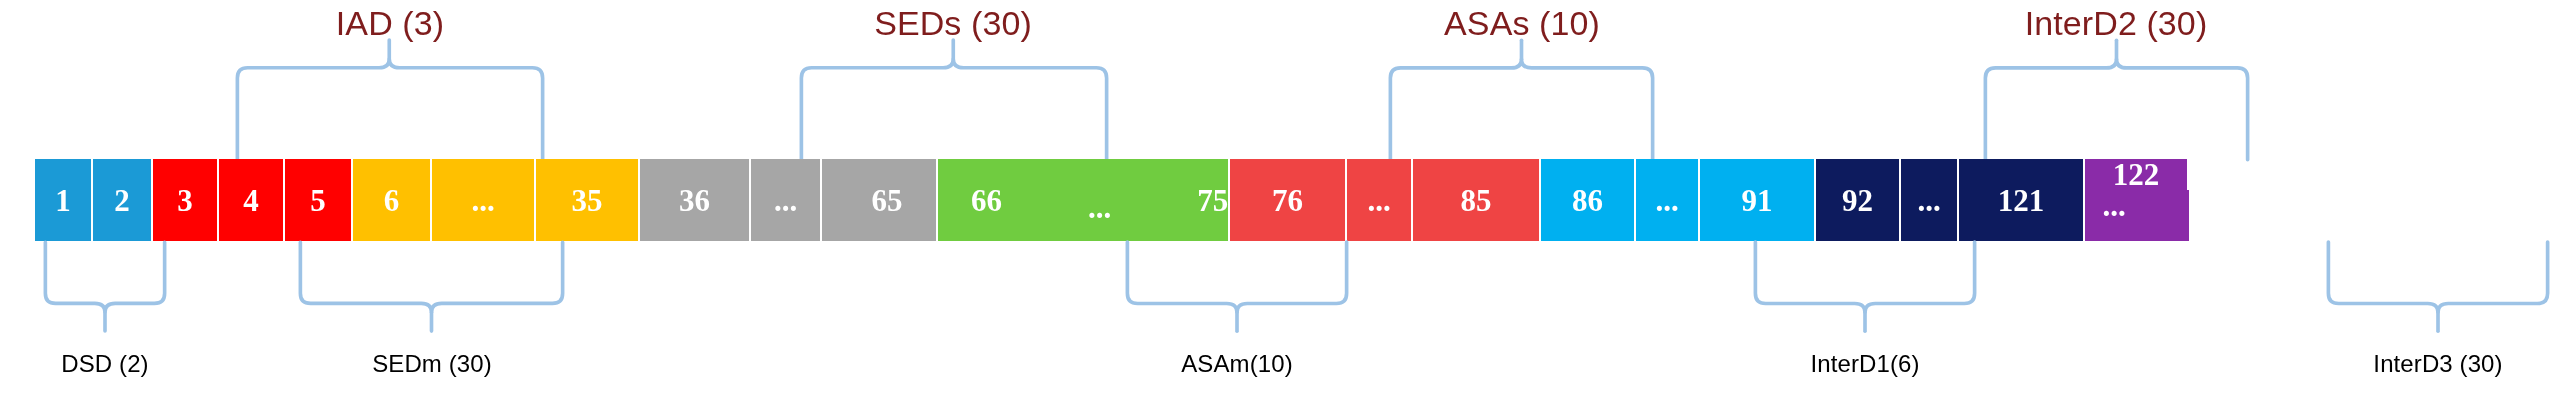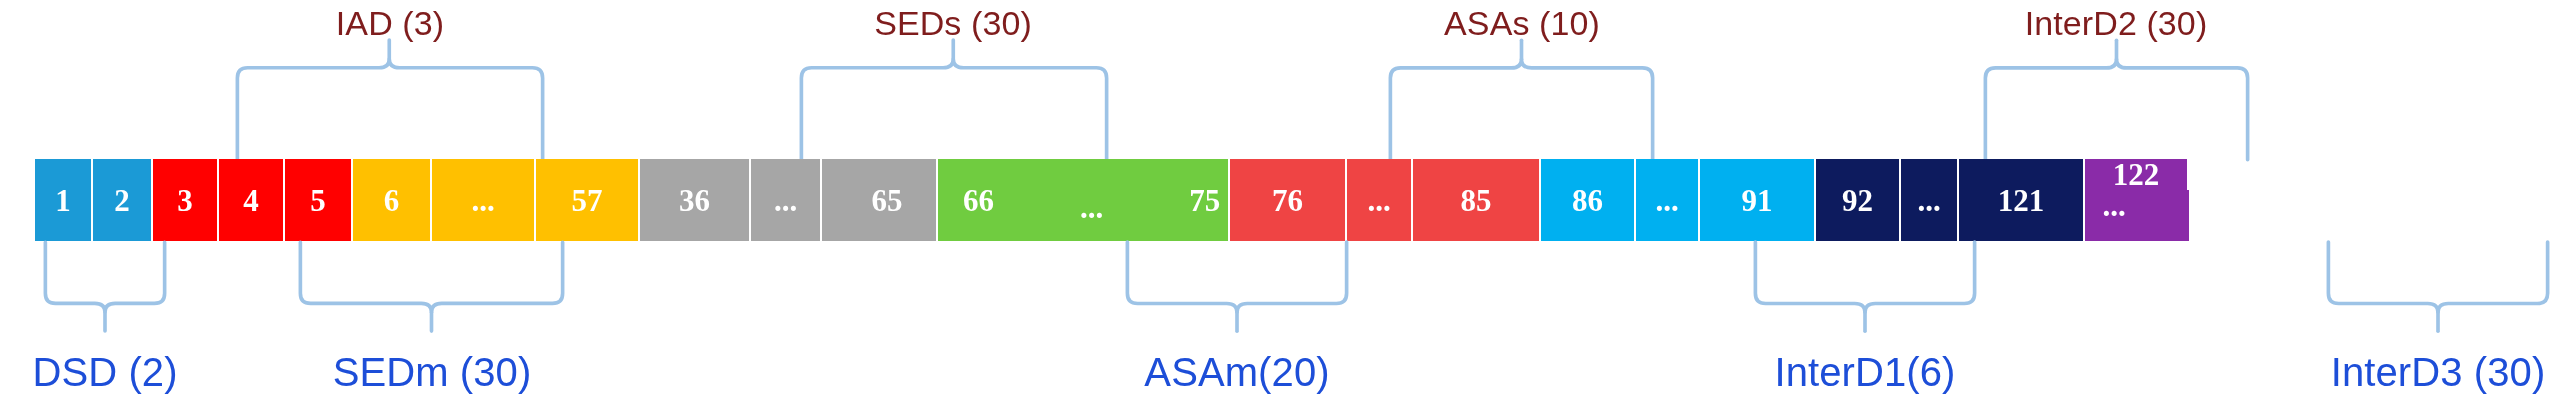--- a/index.html
+++ b/index.html
@@ -19,22 +19,22 @@
     white-space:nowrap;
     text-align:center;
     transform:translateX(-50%);
     line-height:1;
     letter-spacing:0.1px;
   }
 
   
   .bottom-label{
     position:absolute;
-    font-size:40px;
-    color:#1d4ed8;
+    font-size:24px;
+    color:#000000;
     white-space:nowrap;
     text-align:right;
     transform:translateX(-50%);
     line-height:1;
     letter-spacing:0.1px;
   }
 
   
   .brace{position:absolute;}
   .brace svg{display:block;overflow:visible;}
@@ -61,21 +61,21 @@
     border-right:2.2px solid #ffffff;
     line-height:1;
   }
   .seg .cell:last-child{border-right:none;}
   .seg{border-right:2.2px solid #ffffff;}
   #bar .seg:last-child{border-right:none;flex-direction:column;}
 
   
   .cell.block{
     justify-content:flex-start;
-    padding-left:25px;
+    padding-left:33px;
   }
   .cell.block .blk-inner{
     display:flex;
     align-items:center;
     gap:86px;
   }
   .cell.block .blk-dots{position:relative;top:7.3px;}
 </style>
 </head>
 <body>
@@ -119,21 +119,21 @@
 
   <div class="seg" style="background:#FF0000;">
     <div class="cell" style="width:66px;">3</div>
     <div class="cell" style="width:66px;">4</div>
     <div class="cell" style="width:66px;">5</div>
   </div>
 
   <div class="seg" style="background:#FFC000;">
     <div class="cell" style="width:79px;">6</div>
     <div class="cell" style="width:104px;">...</div>
-    <div class="cell" style="width:102px;">57</div>
+    <div class="cell" style="width:102px;">35</div>
   </div>
 
   <div class="seg" style="background:#A6A6A6;">
     <div class="cell" style="width:111px;">36</div>
     <div class="cell" style="width:71px;">...</div>
     <div class="cell" style="width:114px;padding-left:16px;">65</div>
   </div>
 
   <div class="seg" style="background:#70CC40;">
     <div class="cell block" style="width:290px;">
@@ -196,16 +196,16 @@
 </div>
 <div class="brace" style="left:2324px;top:242px;">
   <svg width="228" height="82" viewBox="0 0 312 112">
     <path d="M6,0 L6,70 Q6,84 20,84 L142,84 Q156,84 156,96 Q156,84 170,84 L292,84 Q306,84 306,70 L306,0" fill="none" stroke="#9DC3E6" stroke-width="5" stroke-linecap="round" stroke-linejoin="round"></path>
     <path d="M156,96 L156,122" fill="none" stroke="#9DC3E6" stroke-width="5" stroke-linecap="round"></path>
   </svg>
 </div>
 
 <div class="bottom-label" style="left:105px;top:352px;">DSD (2)</div>
 <div class="bottom-label" style="left:432px;top:352px;">SEDm (30)</div>
-<div class="bottom-label" style="left:1237px;top:352px;">ASAm(20)</div>
+<div class="bottom-label" style="left:1237px;top:352px;">ASAm(10)</div>
 <div class="bottom-label" style="left:1865px;top:352px;">InterD1(6)</div>
 <div class="bottom-label" style="left:2438px;top:352px;">InterD3 (30)</div>
 
 
 </body></html>

